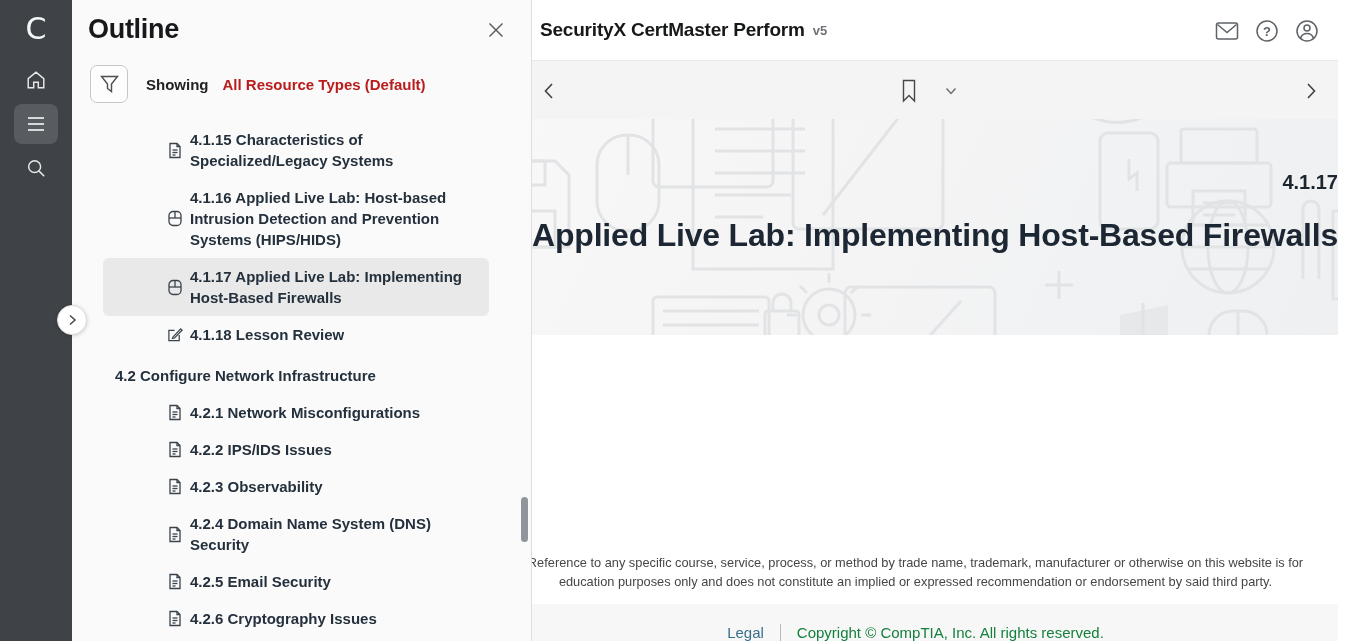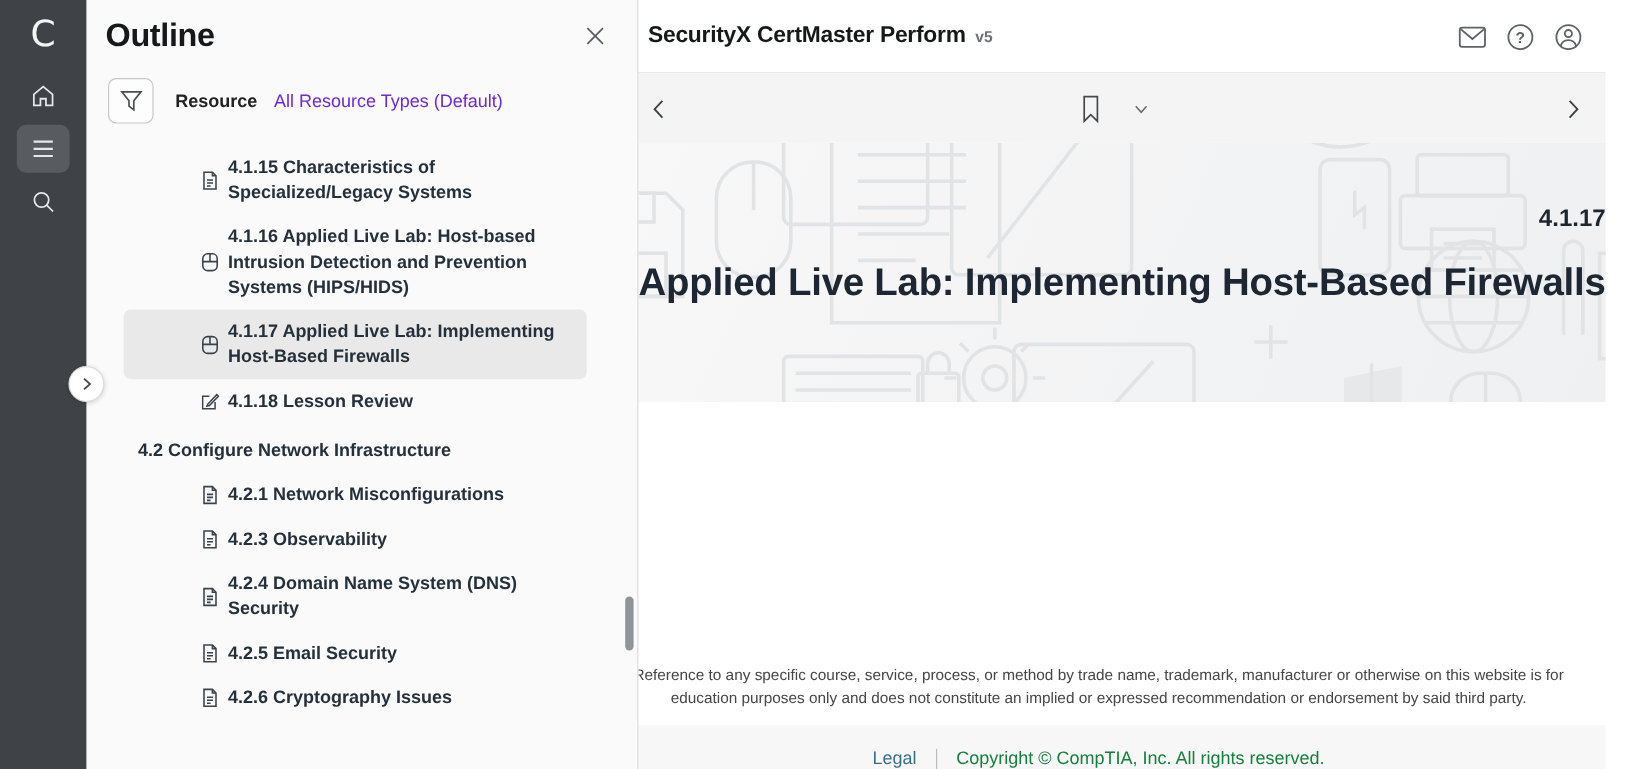--- a/index.html
+++ b/index.html
@@ -22,21 +22,21 @@
   .outline { position:absolute; left:72px; top:0; width:460px; height:641px; background:#fafafa;
              border-right:1px solid #dedede; z-index:4; }
   .outline-head { display:flex; align-items:center; justify-content:space-between; padding:14px 22px 0 16px; }
   .outline-title { font-size:27px; font-weight:800; color:#17181a; letter-spacing:-0.3px; }
   .outline-close { width:26px; height:26px; display:flex; align-items:center; justify-content:center; cursor:pointer; }
   .filter-row { display:flex; align-items:center; gap:18px; padding:20px 16px 0 18px; }
   .filter-btn { width:38px; height:38px; border:1px solid #c7c7c7; border-radius:7px; background:#fdfdfd;
                 display:flex; align-items:center; justify-content:center; cursor:pointer; }
   .filter-text { font-size:15px; color:#2c2f33; display:flex; gap:14px; align-items:baseline; }
   .filter-showing { font-weight:700; color:#222; }
-  .filter-value { color:#6d28d9; }
+  .filter-value { color:#b91c1c;font-weight:bold; }
 
   .o-list { margin-top:18px; }
   .o-row { margin:0 42px 0 31px; padding:8px 6px 8px 64px; display:flex; align-items:center; gap:7px;
            border-radius:6px; cursor:pointer; }
   .o-row.selected { background:#e9e9e9; }
   .o-row svg { flex:0 0 16px; stroke:#3a434c; }
   .o-label { font-size:15px; line-height:21px; font-weight:600; color:var(--item-text,#24313d); }
   .o-section { margin:0 42px 0 31px; padding:12px 6px 8px 12px; font-size:15px; line-height:21px;
                font-weight:600; color:var(--item-text,#24313d); }
 
@@ -118,21 +118,21 @@
         </svg>
       </div>
     </div>
     <div class="filter-row">
       <div class="filter-btn">
         <svg width="19" height="18" viewBox="0 0 19 18" fill="none" stroke="#4a4e52" stroke-width="1.4">
           <path d="M1.5 1.5 H17.5 L11.5 9 V16.5 L7.5 13.5 V9 Z"></path>
         </svg>
       </div>
       <div class="filter-text">
-        <span class="filter-showing">Resource</span>
+        <span class="filter-showing">Showing</span>
         <span class="filter-value">All Resource Types (Default)</span>
       </div>
     </div>
     <div class="o-list">
         <div class="o-row">
           <svg width="16" height="17" viewBox="0 0 16 17" fill="none" stroke-width="1.3">
     <path d="M3 1.5 H10 L13 4.5 V15.5 H3 Z"></path>
             <path d="M10 1.5 V4.5 H13"></path>
     <line x1="5.5" y1="8" x2="10.5" y2="8"></line>
             <line x1="5.5" y1="10.5" x2="10.5" y2="10.5"></line>
@@ -166,20 +166,30 @@
         <div class="o-section">4.2 Configure Network Infrastructure</div>
         <div class="o-row">
           <svg width="16" height="17" viewBox="0 0 16 17" fill="none" stroke-width="1.3">
     <path d="M3 1.5 H10 L13 4.5 V15.5 H3 Z"></path>
             <path d="M10 1.5 V4.5 H13"></path>
     <line x1="5.5" y1="8" x2="10.5" y2="8"></line>
             <line x1="5.5" y1="10.5" x2="10.5" y2="10.5"></line>
             <line x1="5.5" y1="13" x2="8.5" y2="13"></line>
   </svg>
           <span class="o-label">4.2.1 Network Misconfigurations</span>
+        </div>
+        <div class="o-row">
+          <svg width="16" height="17" viewBox="0 0 16 17" fill="none" stroke-width="1.3">
+    <path d="M3 1.5 H10 L13 4.5 V15.5 H3 Z"></path>
+            <path d="M10 1.5 V4.5 H13"></path>
+    <line x1="5.5" y1="8" x2="10.5" y2="8"></line>
+            <line x1="5.5" y1="10.5" x2="10.5" y2="10.5"></line>
+            <line x1="5.5" y1="13" x2="8.5" y2="13"></line>
+  </svg>
+          <span class="o-label">4.2.2 IPS/IDS Issues</span>
         </div>
         <div class="o-row">
           <svg width="16" height="17" viewBox="0 0 16 17" fill="none" stroke-width="1.3">
     <path d="M3 1.5 H10 L13 4.5 V15.5 H3 Z"></path>
             <path d="M10 1.5 V4.5 H13"></path>
     <line x1="5.5" y1="8" x2="10.5" y2="8"></line>
             <line x1="5.5" y1="10.5" x2="10.5" y2="10.5"></line>
             <line x1="5.5" y1="13" x2="8.5" y2="13"></line>
   </svg>
           <span class="o-label">4.2.3 Observability</span>

